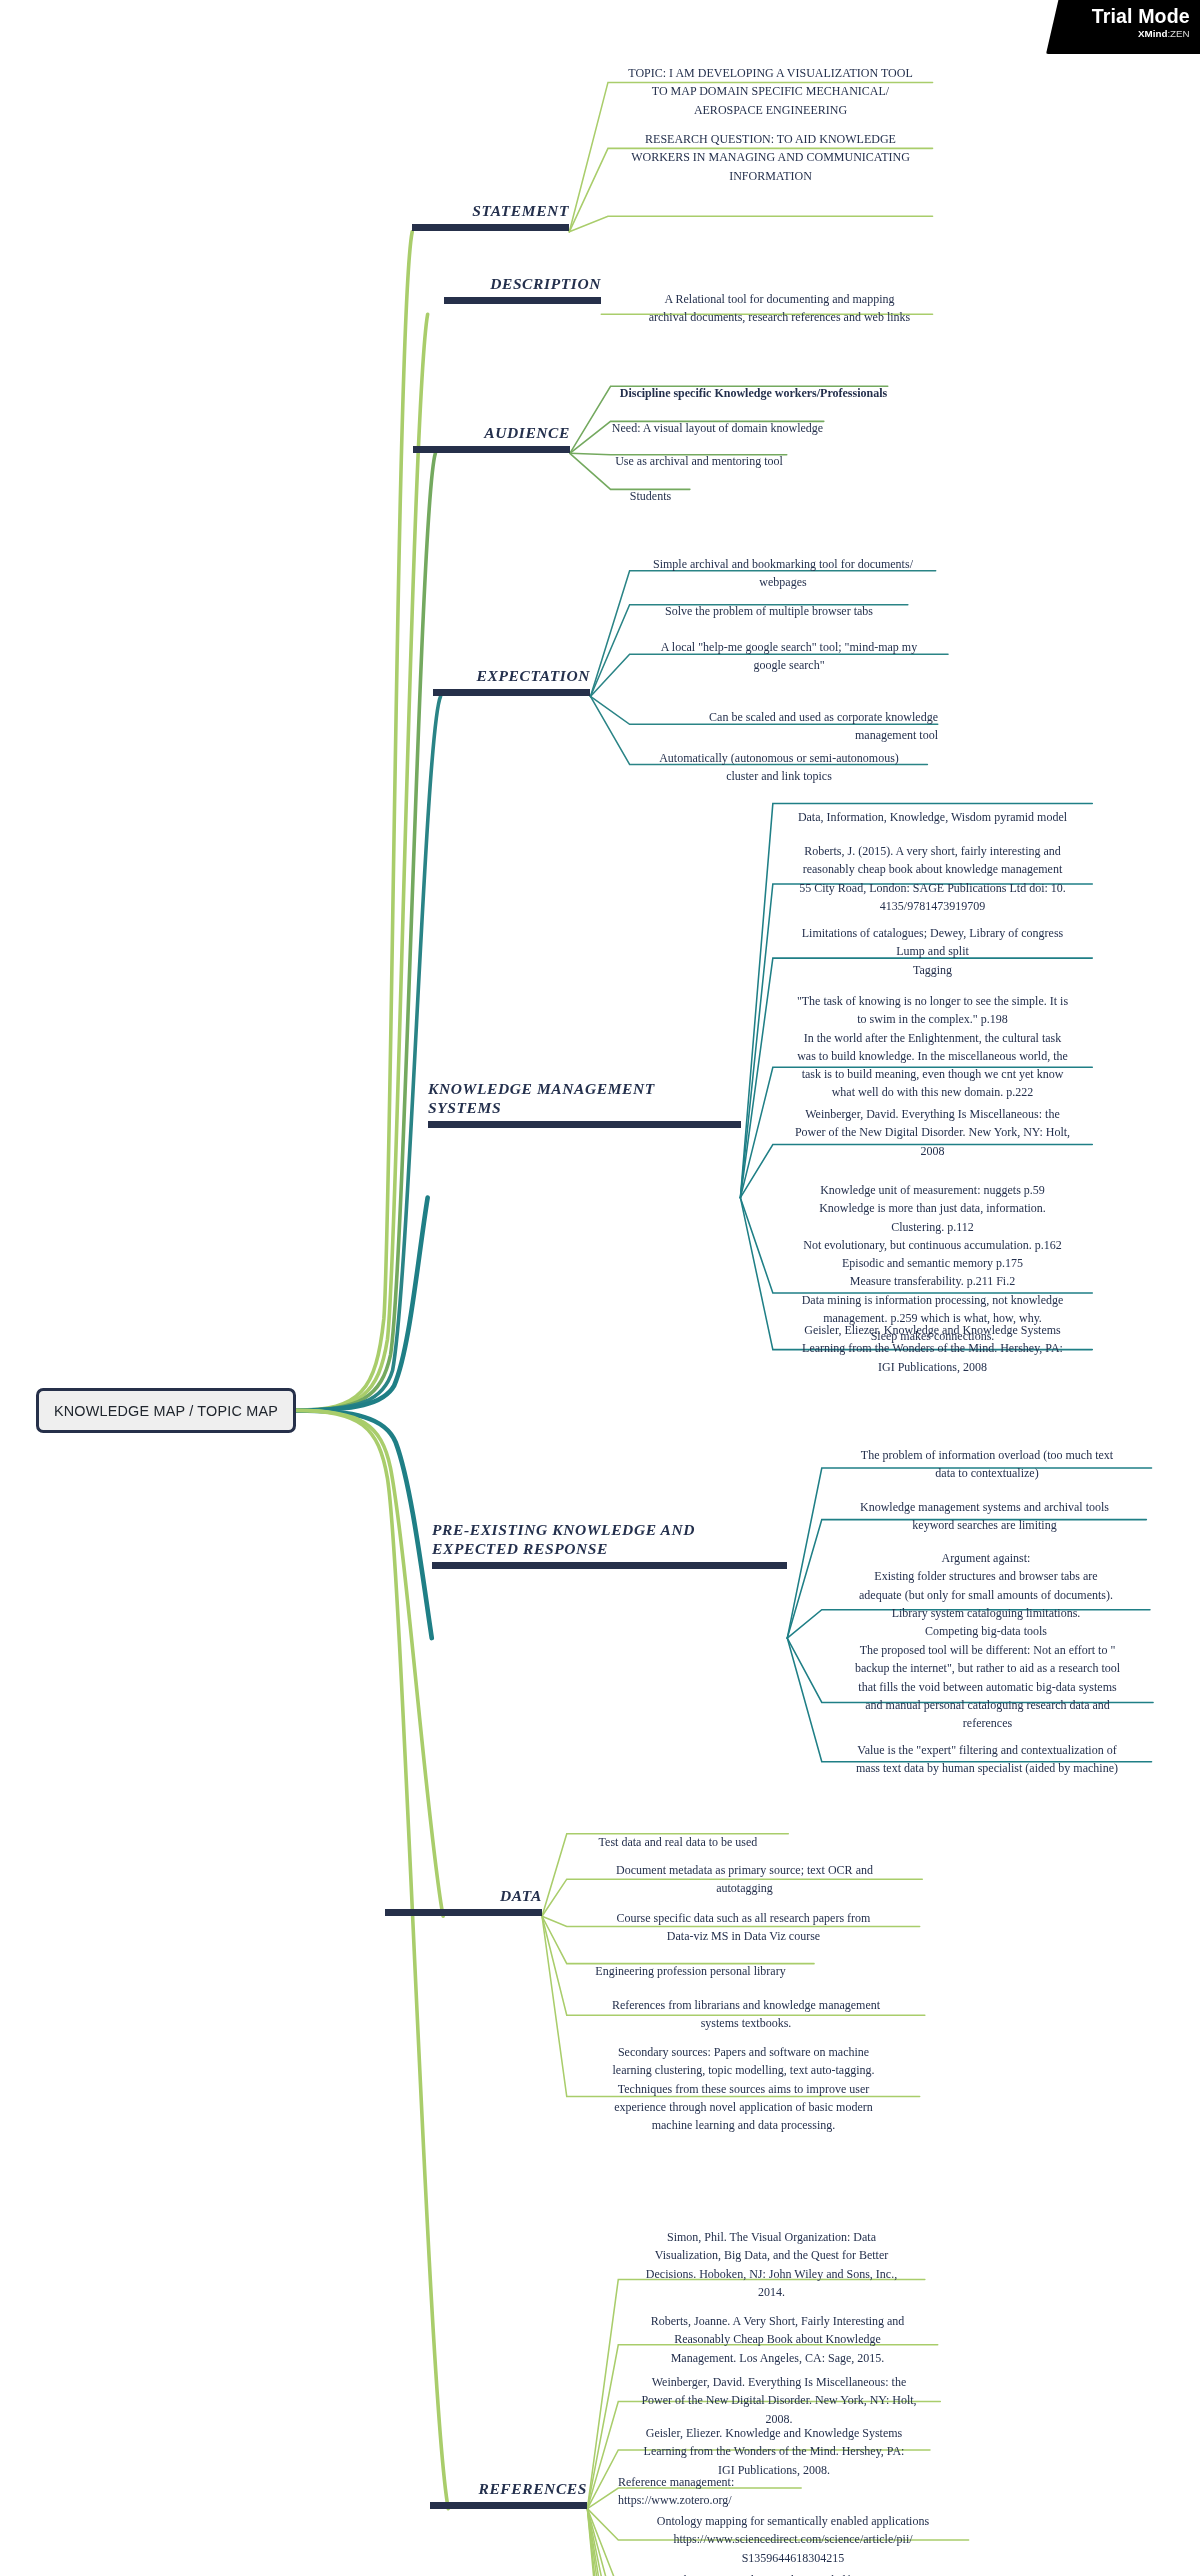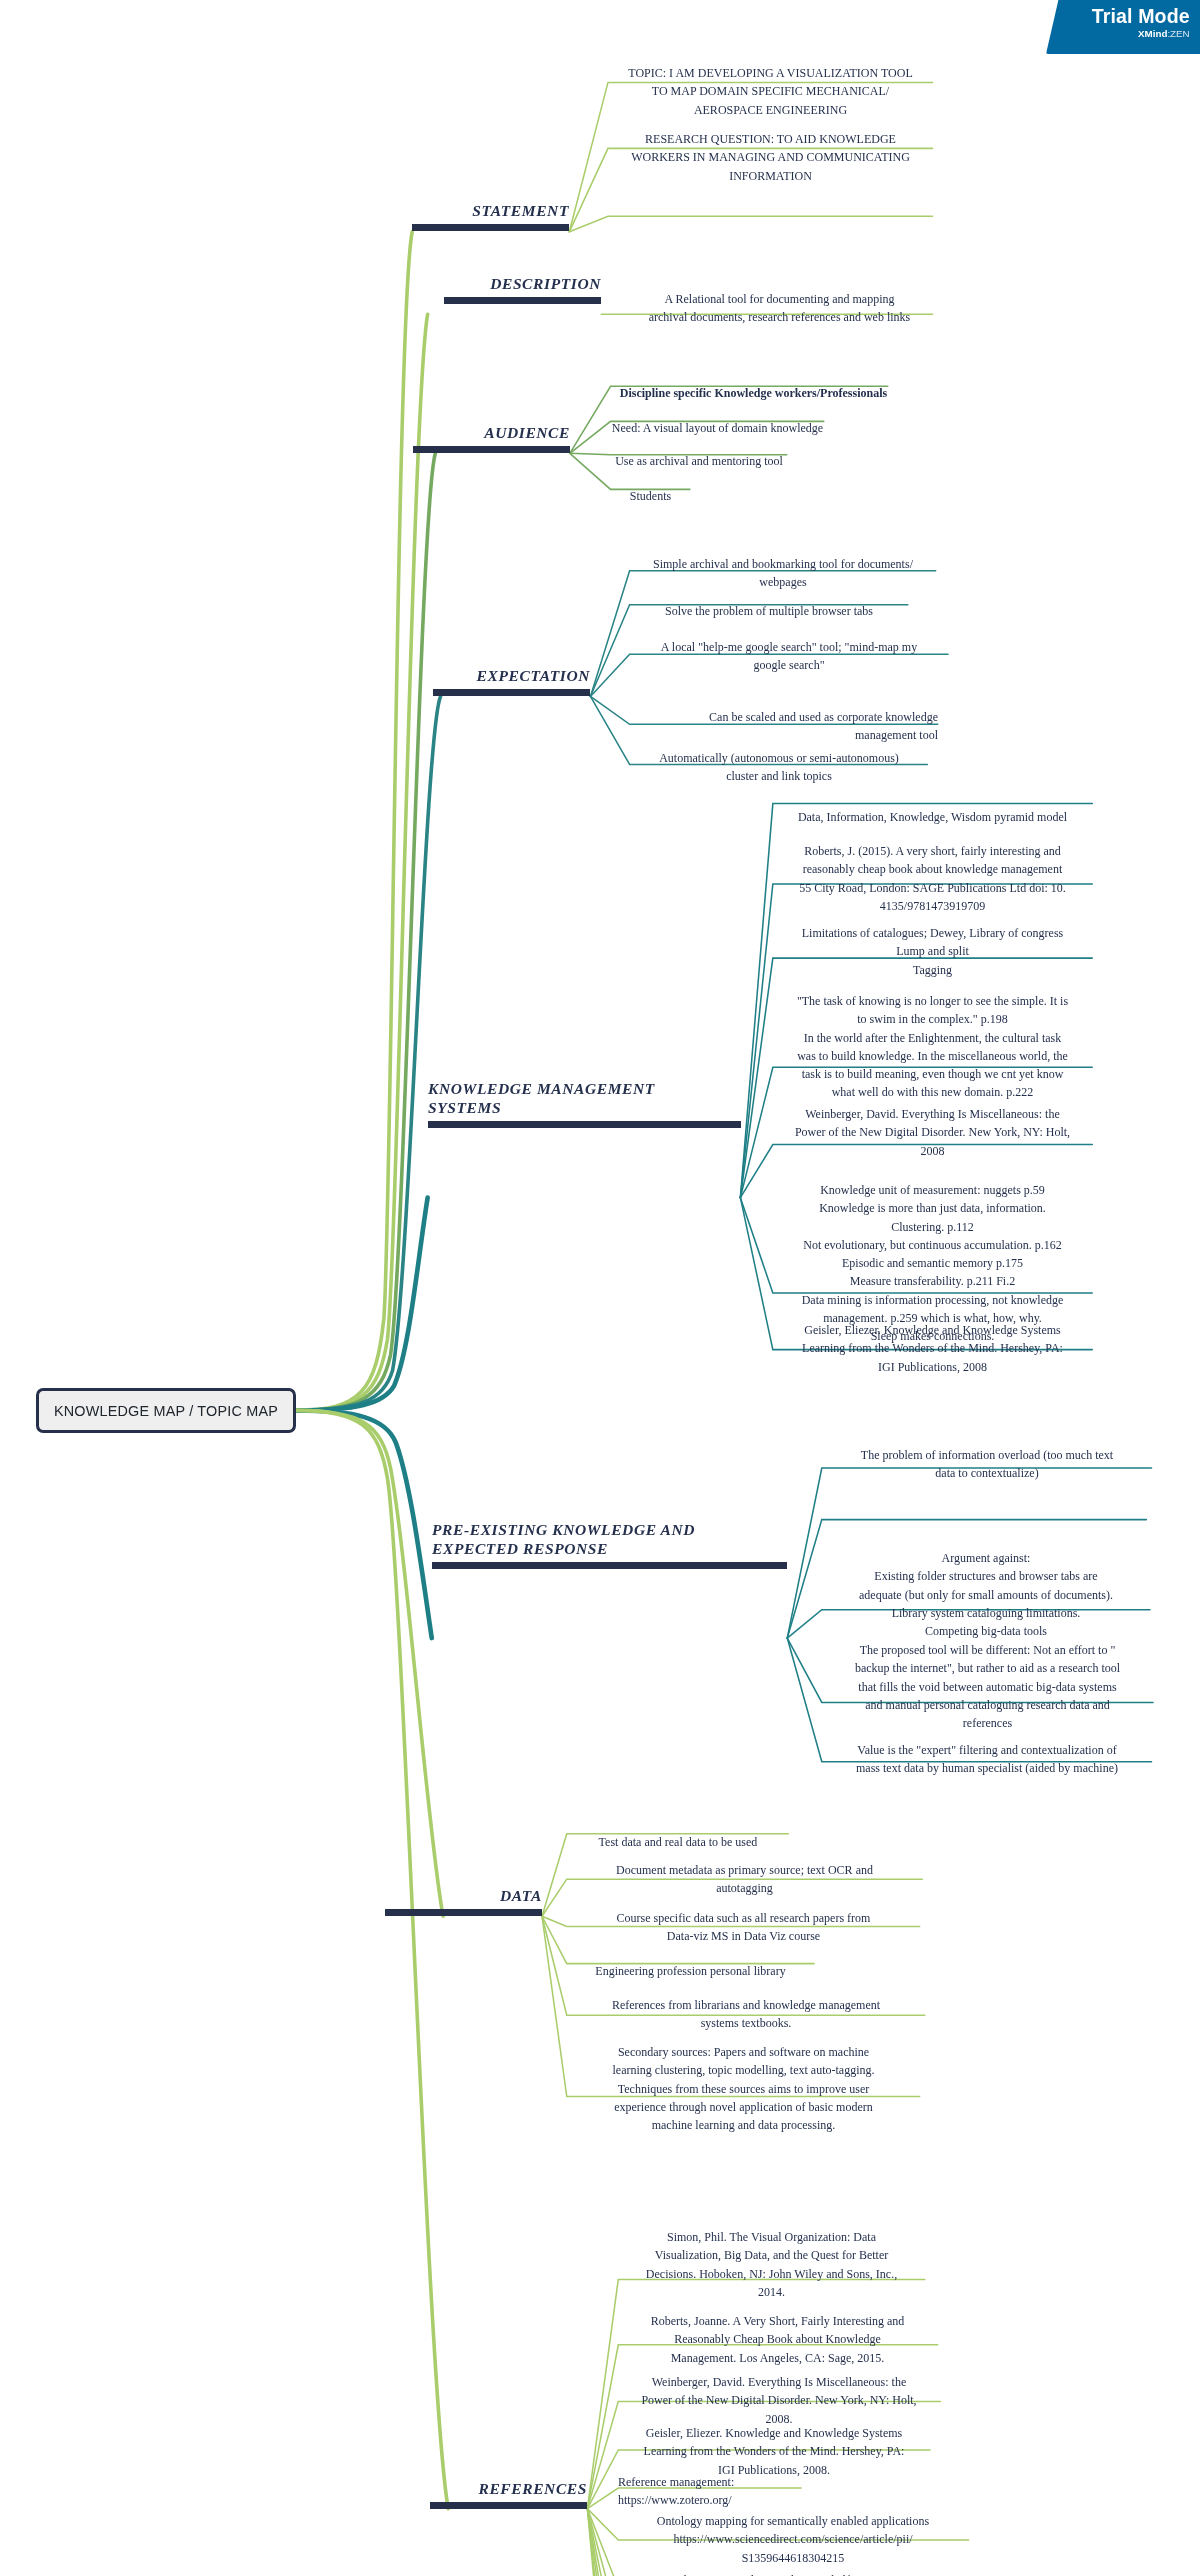--- a/index.html
+++ b/index.html
@@ -12,21 +12,21 @@
     color:#1f2d48;
   }
   #canvas{position:absolute;inset:0;width:1201px;height:2981px;}
   #links{position:absolute;left:0;top:0;width:1201px;height:2981px;pointer-events:none;}
 
   
   .trial-badge{
     position:absolute;
     top:0; right:0;
     width:155px;height:54px;
-    background:#0369a1;
+    background:#000000;
     -webkit-clip-path:polygon(12.4px 0,100% 0,100% 100%,0 100%);
     clip-path:polygon(12.4px 0,100% 0,100% 100%,0 100%);
     border-bottom-left-radius:2.1px;
     color:#ffffff;
     font-family:"Liberation Sans", sans-serif;
     box-sizing:border-box;
     padding:6.2px 11.3px 0 0;
     text-align:right;
   }
   .trial-badge .tb-main{font-size:19.6px;font-weight:bold;line-height:1.05;letter-spacing:0.1px;}
@@ -285,20 +285,24 @@
 
   <div class="branch" style="left:432px;top:1521px;width:355px;">
     <div class="branch-label">PRE-EXISTING KNOWLEDGE AND
 EXPECTED RESPONSE</div>
     <div class="branch-bar"></div>
   </div>
   <div class="leaf" style="left:822px;top:1428px;width:330px;">
     <span>The problem of information overload (too much text
 data to contextualize)</span>
   </div>
+  <div class="leaf" style="left:822px;top:1480px;width:325px;">
+    <span>Knowledge management systems and archival tools
+keyword searches are limiting</span>
+  </div>
   <div class="leaf" style="left:822px;top:1531px;width:328px;">
     <span>Argument against:
 Existing folder structures and browser tabs are
 adequate (but only for small amounts of documents).
 Library system cataloguing limitations.
 Competing big-data tools</span>
   </div>
   <div class="leaf" style="left:822px;top:1623px;width:331px;">
     <span>The proposed tool will be different: Not an effort to "
 backup the internet", but rather to aid as a research tool

